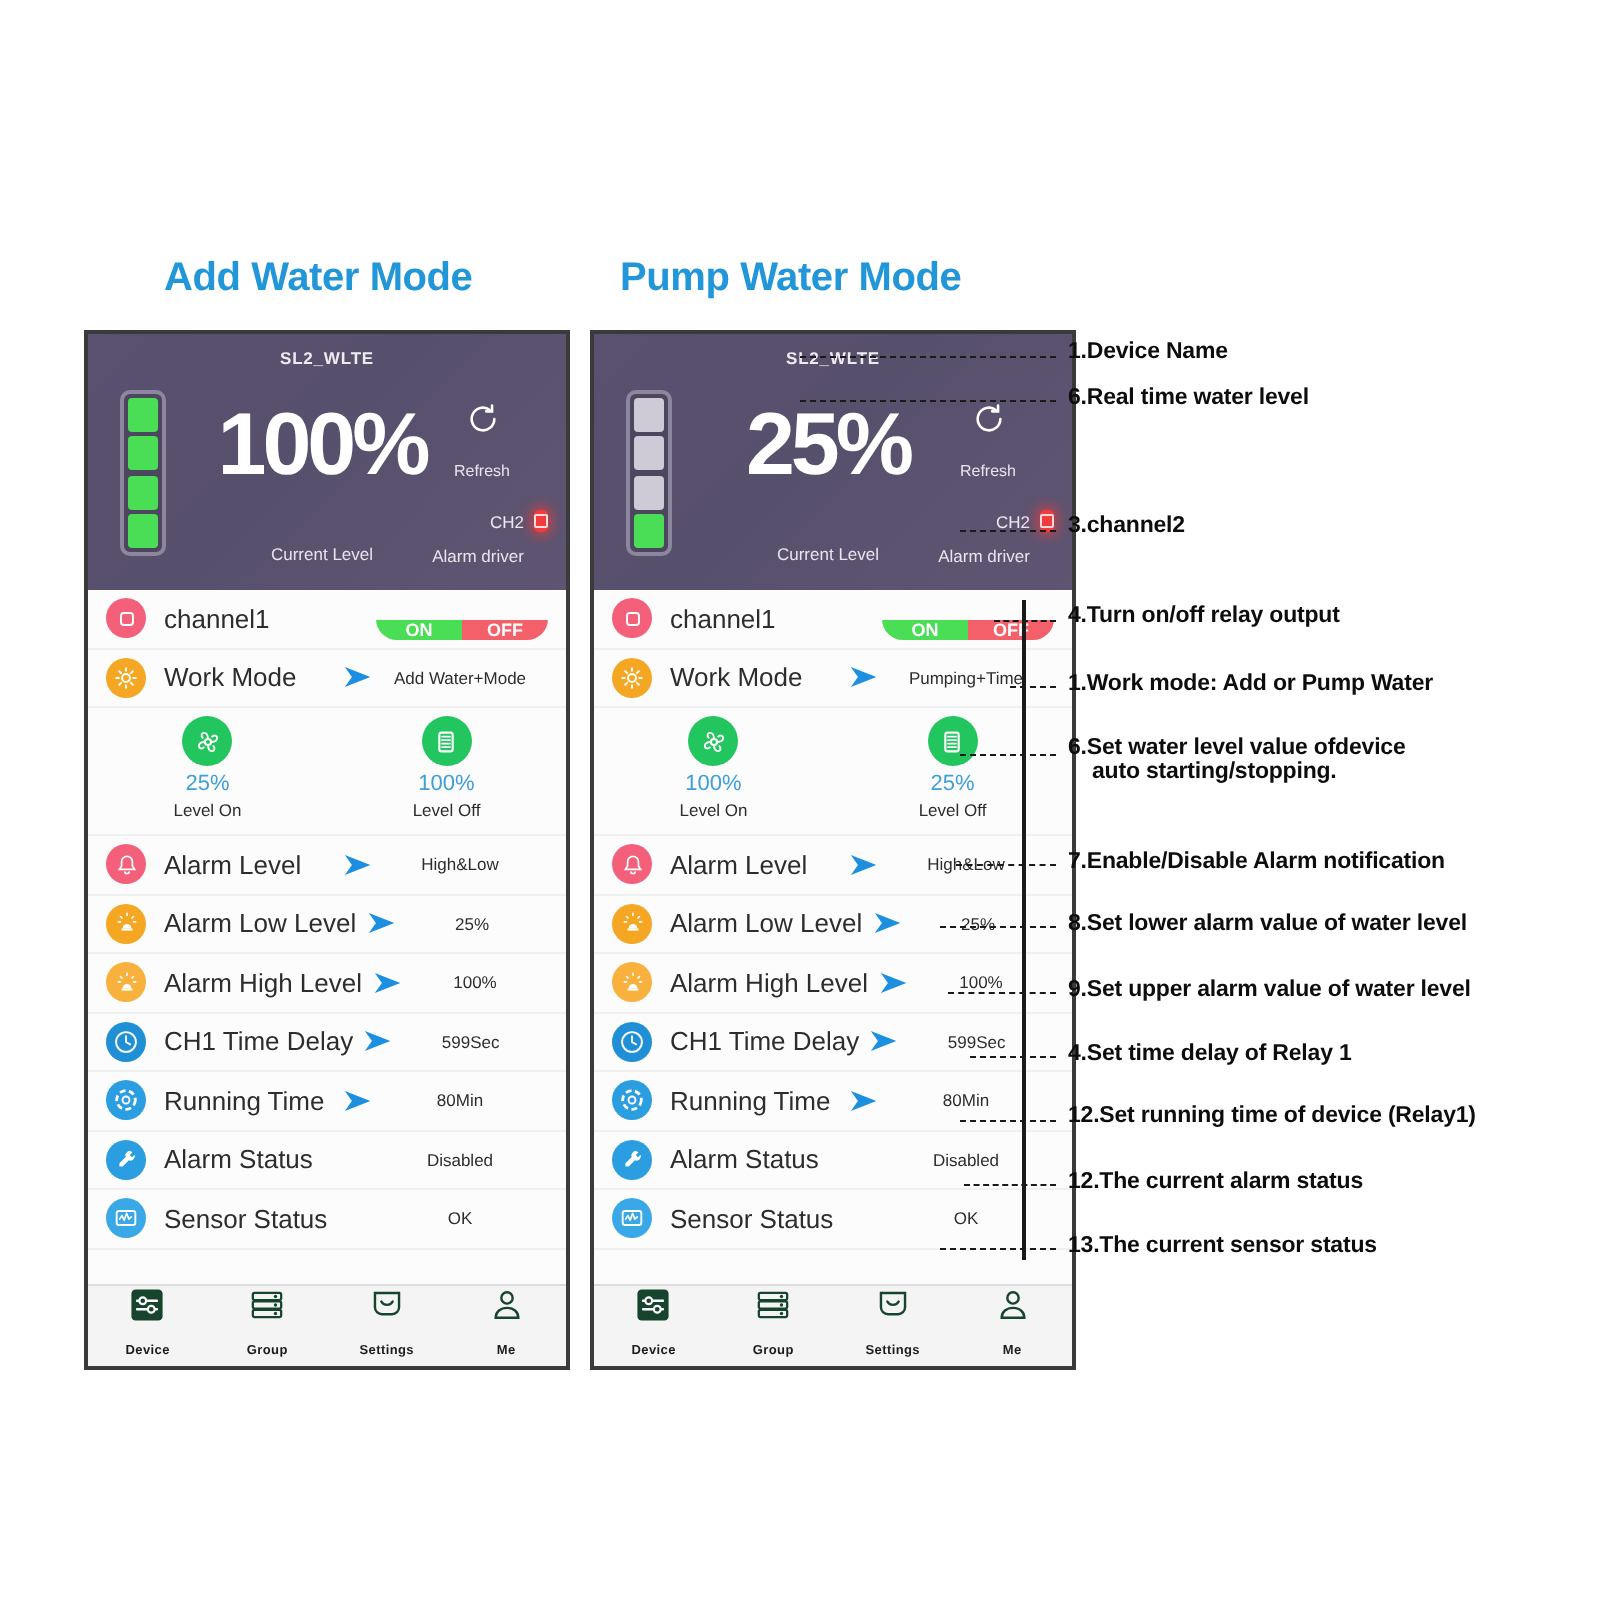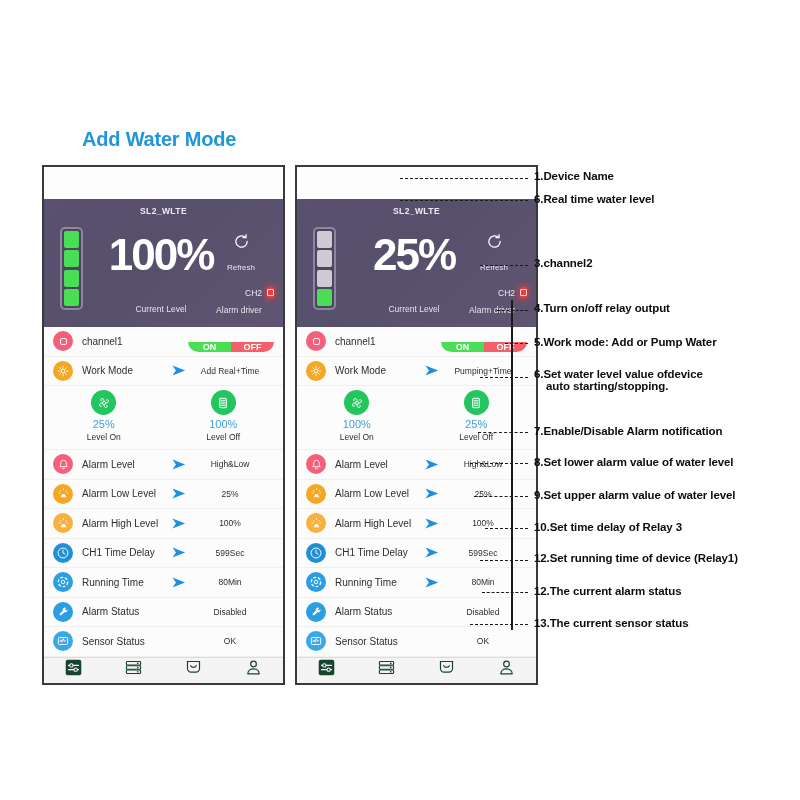--- a/index.html
+++ b/index.html
@@ -26,21 +26,20 @@
     overflow:hidden;display:flex;flex-direction:column;
   }
   #phone-left{left:42px;}
   #phone-right{left:295px;}
 
   
   .phone-header{
     position:relative;height:128px;flex:0 0 128px;
     background:linear-gradient(135deg,#5a5070 0%,#57506c 45%,#5f5572 100%);
     color:#fff;
-    margin-top:32px;
   }
   .device-name{
     position:absolute;top:7px;left:0;right:0;text-align:center;
     font-size:8.5px;letter-spacing:0.4px;color:#efeaf2;font-weight:bold;
   }
   .level-bar{
     position:absolute;left:16px;top:28px;width:23px;height:83px;
     border:2px solid #8e869e;border-radius:5px;
     display:flex;flex-direction:column;justify-content:space-between;
     padding:2px;box-sizing:border-box;background:#4c465f;
@@ -75,21 +74,21 @@
   }
 
   
   .list{flex:1 1 auto;background:#fcfcfc;}
   .row{
     height:29.5px;display:flex;align-items:center;padding:0 9px;box-sizing:border-box;
     border-bottom:1px solid #f0f0f0;
   }
   .row .ico{flex:0 0 20px;height:20px;border-radius:50%;margin-right:9px;
     display:flex;align-items:center;justify-content:center;}
-  .row .lbl{font-size:10px;color:#2d2d2d;flex:0 0 84px;white-space:nowrap;}
+  .row .lbl{font-size:13px;color:#2d2d2d;flex:0 0 84px;white-space:nowrap;}
   .row .arrow{flex:0 0 26px;display:flex;align-items:center;justify-content:center;}
   .row .val{flex:1 1 auto;text-align:center;font-size:8.5px;color:#2d2d2d;white-space:nowrap;
     padding-right:6px;}
   .row .val.noarrow{padding-right:6px;}
 
   
   .toggle{
     margin-left:auto;display:flex;width:86px;height:21px;border-radius:11px;overflow:hidden;
     font-size:9px;font-weight:bold;color:#fff;align-items:flex-end;
   }
@@ -128,20 +127,21 @@
     position:absolute;height:0;border-top:1.6px dashed #1a1a1a;
   }
   .vline{position:absolute;width:1.6px;background:#1a1a1a;}
 </style>
 </head>
 <body>
 
 <div class="stage">
 
   <div class="mode-title" id="title-left">Add Water Mode</div>
+  <div class="mode-title" id="title-right">Pump Water Mode</div>
 
   <div class="phone" id="phone-left">
       <div class="phone-header">
         <div class="device-name">SL2_WLTE</div>
         <div class="level-bar">
           <div class="seg on"></div>
           <div class="seg on"></div>
           <div class="seg on"></div>
           <div class="seg on"></div>
         </div>
@@ -178,21 +178,21 @@
               <circle cx="12" cy="12" r="3.4" fill="none" stroke="#fff" stroke-width="1.7"></circle>
               <path d="M12 3.6v2.2M12 18.2v2.2M3.6 12h2.2M18.2 12h2.2M6.2 6.2l1.6 1.6M16.2 16.2l1.6 1.6M17.8 6.2l-1.6 1.6M7.8 16.2l-1.6 1.6" stroke="#fff" stroke-width="1.7" stroke-linecap="round"></path>
             </svg>
           </span>
           <span class="lbl">Work Mode</span>
           <span class="arrow">
             <svg width="17" height="13" viewBox="0 0 24 18">
               <path d="M2 2l18 7-18 7 5-7z" fill="#1c8fe0"></path>
             </svg>
           </span>
-          <span class="val">Add Real+Time</span>
+          <span class="val">Add Water+Mode</span>
         </div>
         <div class="band">
           <div class="cell">
             <div class="circ">
               <svg width="16" height="16" viewBox="0 0 24 24">
                 <circle cx="12" cy="12" r="2.3" fill="none" stroke="#fff" stroke-width="1.5"></circle>
                 <path d="M12 9.7c0-3 -1-4.5 -3-4.5s-2.6 2.6 -.6 4.1M14.3 12c3 0 4.5-1 4.5-3s-2.6-2.6-4.1-.6M12 14.3c0 3 1 4.5 3 4.5s2.6-2.6.6-4.1M9.7 12c-3 0-4.5 1-4.5 3s2.6 2.6 4.1.6" fill="none" stroke="#fff" stroke-width="1.4" stroke-linejoin="round"></path>
               </svg>
             </div>
             <div class="pct">25%</div>
@@ -533,31 +533,31 @@
 
   <div id="annotation-layer">
       <div class="note" style="left:534px;top:170px"><span>1.Device Name</span></div>
       <div class="lead" style="left:400px;top:178px;width:128px"></div>
       <div class="note" style="left:534px;top:193px"><span>6.Real time water level</span></div>
       <div class="lead" style="left:400px;top:200px;width:128px"></div>
       <div class="note" style="left:534px;top:257px"><span>3.channel2</span></div>
       <div class="lead" style="left:480px;top:265px;width:48px"></div>
       <div class="note" style="left:534px;top:302px"><span>4.Turn on/off relay output</span></div>
       <div class="lead" style="left:497px;top:310px;width:31px"></div>
-      <div class="note" style="left:534px;top:336px"><span>5.Work mode: Add or Pump Water</span></div>
+      <div class="note" style="left:534px;top:336px"><span>1.Work mode: Add or Pump Water</span></div>
       <div class="lead" style="left:505px;top:343px;width:23px"></div>
       <div class="note" style="left:534px;top:368px"><span>6.Set water level value ofdevice</span><span class="l2">auto starting/stopping.</span></div>
       <div class="lead" style="left:480px;top:377px;width:48px"></div>
       <div class="note" style="left:534px;top:425px"><span>7.Enable/Disable Alarm notification</span></div>
       <div class="lead" style="left:478px;top:432px;width:50px"></div>
       <div class="note" style="left:534px;top:456px"><span>8.Set lower alarm value of water level</span></div>
       <div class="lead" style="left:470px;top:463px;width:58px"></div>
       <div class="note" style="left:534px;top:489px"><span>9.Set upper alarm value of water level</span></div>
       <div class="lead" style="left:474px;top:496px;width:54px"></div>
-      <div class="note" style="left:534px;top:521px"><span>10.Set time delay of Relay 3</span></div>
+      <div class="note" style="left:534px;top:521px"><span>4.Set time delay of Relay 1</span></div>
       <div class="lead" style="left:485px;top:528px;width:43px"></div>
       <div class="note" style="left:534px;top:552px"><span>12.Set running time of device (Relay1)</span></div>
       <div class="lead" style="left:480px;top:560px;width:48px"></div>
       <div class="note" style="left:534px;top:585px"><span>12.The current alarm status</span></div>
       <div class="lead" style="left:482px;top:592px;width:46px"></div>
       <div class="note" style="left:534px;top:617px"><span>13.The current sensor status</span></div>
       <div class="lead" style="left:470px;top:624px;width:58px"></div>
       <div class="vline" style="left:511px;top:300px;height:330px"></div>
     </div>
 

